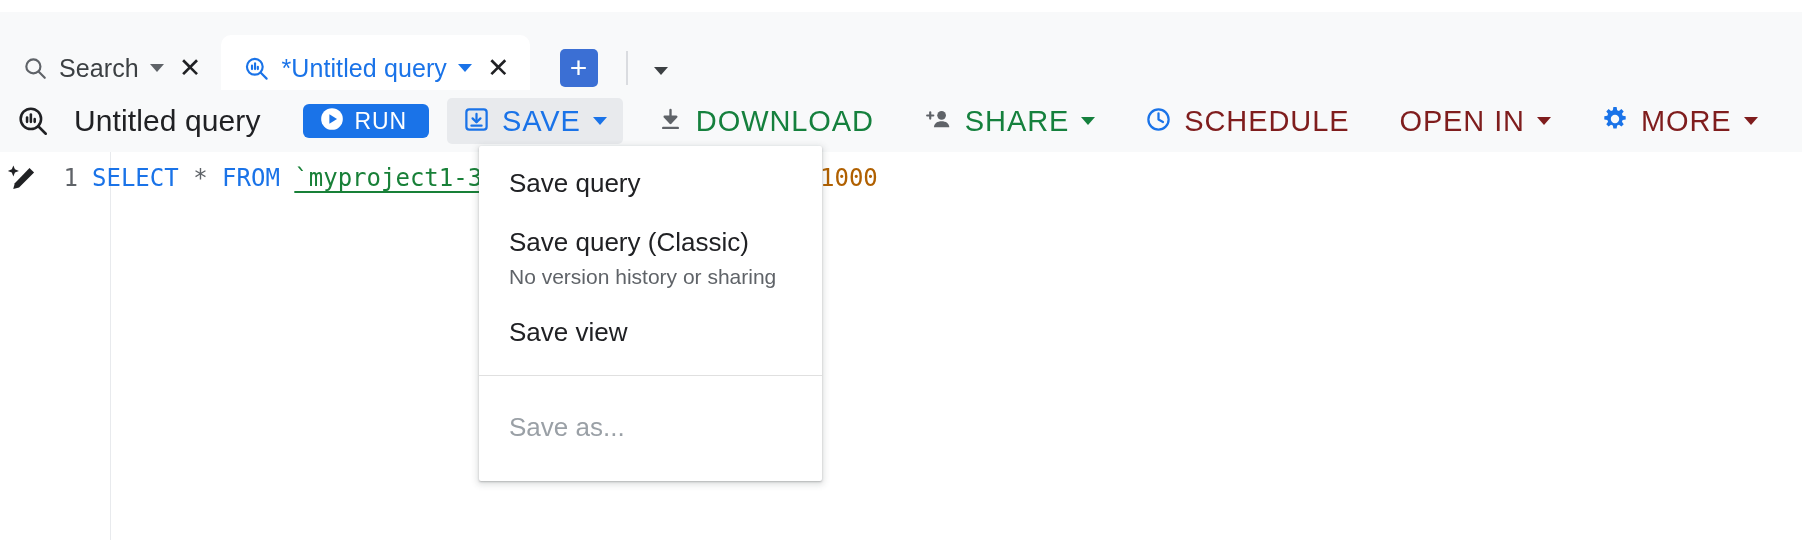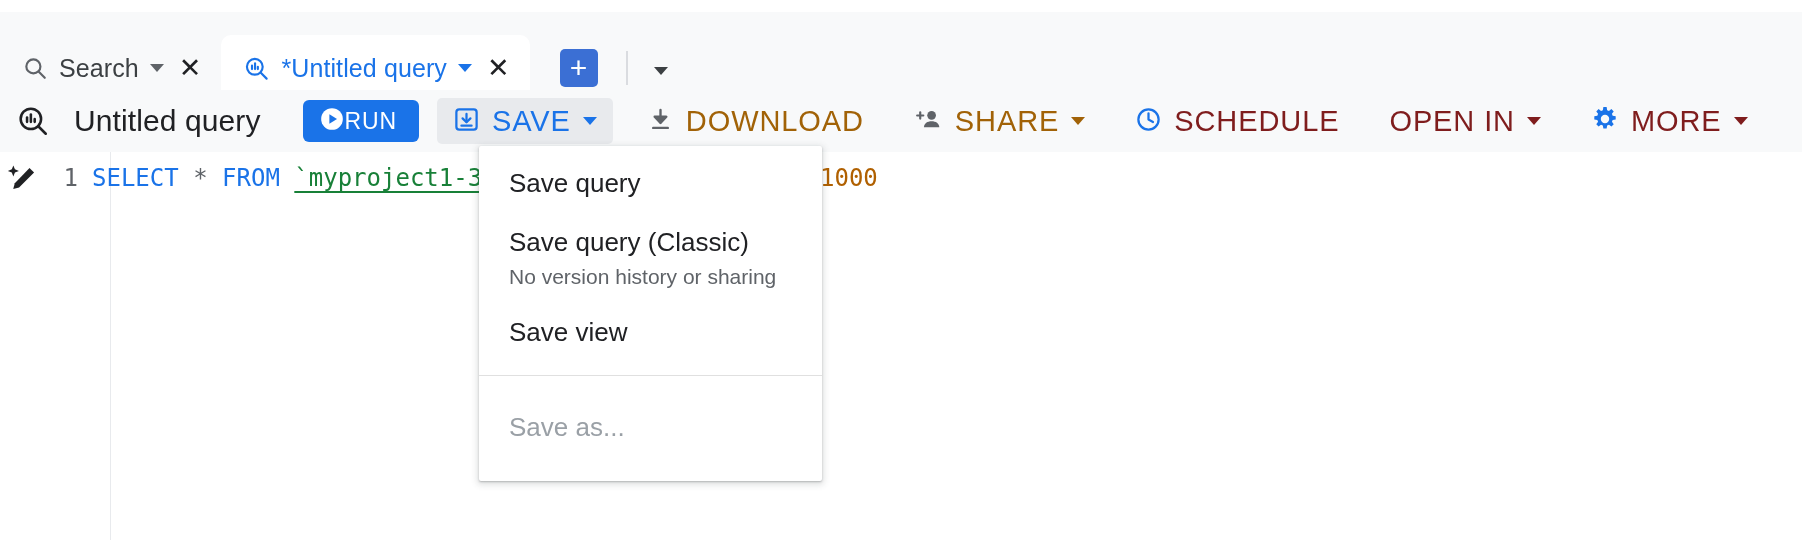--- a/index.html
+++ b/index.html
@@ -67,32 +67,32 @@
   .toolbar {
     position: absolute; left: 0; top: 90px; width: 1802px; height: 62px;
     background: #f8f9fa;
     display: flex; align-items: center; padding-left: 16px;
   }
   .bq-icon { display: flex; align-items: center; margin-right: 24px; }
   .query-title {
     font-size: 30px; color: #202124; white-space: nowrap; letter-spacing: .1px;
   }
   .run-btn {
-    margin-left: 42px; height: 42px; background: #1a73e8; color: #fff;
-    border-radius: 6px; display: flex; align-items: center; 
+    margin-left: 42px; height: 34px; background: #1a73e8; color: #fff;
+    border-radius: 6px; display: flex; align-items: center; gap: 10px;
     padding: 0 22px 0 16px; cursor: pointer; flex: none; justify-content: space-between;
   }
   .run-btn .lbl { font-size: 23px; font-weight: 500; letter-spacing: .9px; }
   .tb-btn {
     height: 46px; display: flex; align-items: center; gap: 12px;
     padding: 0 16px; border-radius: 5px; cursor: pointer; flex: none;
     white-space: nowrap;
   }
   .tb-btn .lbl { font-size: 29px; font-weight: 500; letter-spacing: .9px; }
-  .tb-btn.grey { color: #a16207; }
+  .tb-btn.grey { color: #15803d; }
   .tb-btn.blue { color: #7f1d1d; }
   .tb-btn.active-menu { background: #e8eaed; color: #1a73e8; }
   .tb-gap { width: 18px; flex: none; }
 
   
   .editor {
     position: absolute; left: 0; top: 152px; width: 1802px; height: 388px;
     background: #fff;
   }
   .gutter-icon {

